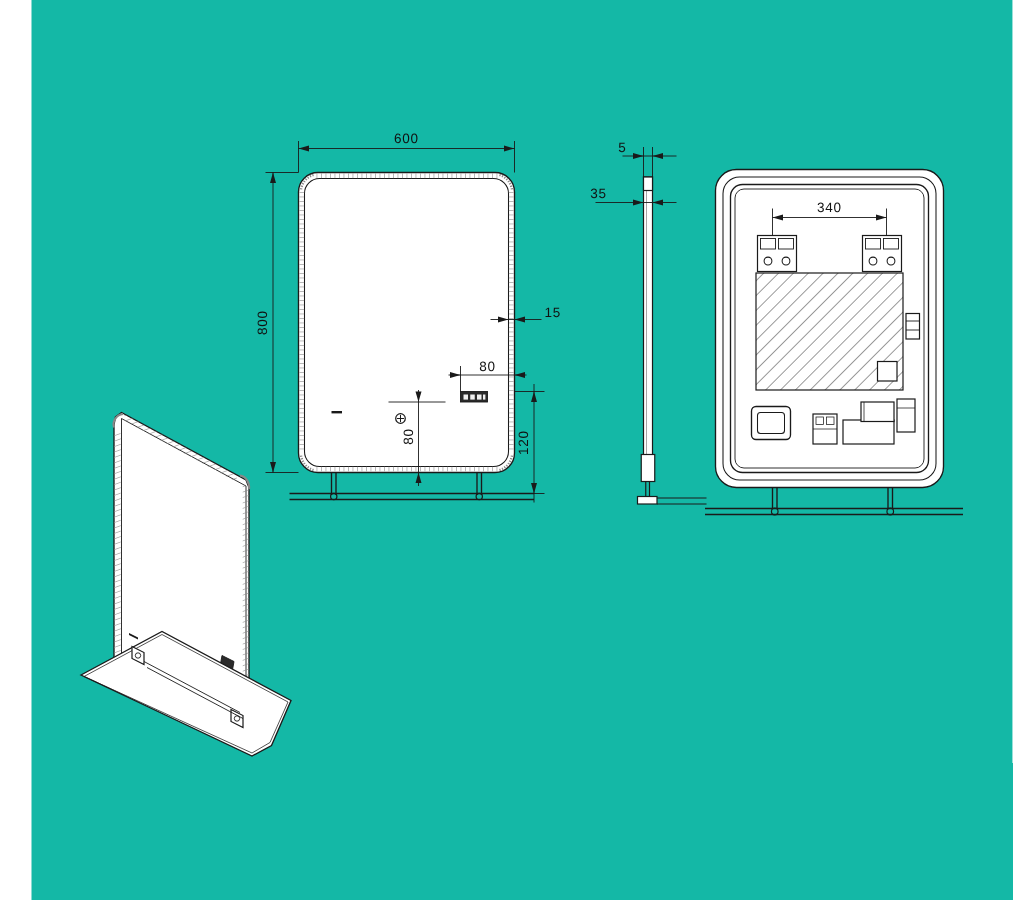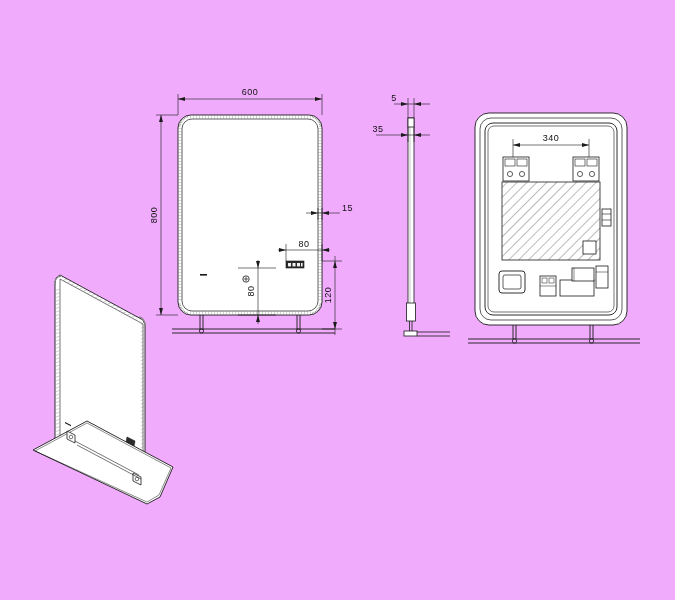--- a/index.html
+++ b/index.html
@@ -1,18 +1,18 @@
 <!DOCTYPE html>
 <html><head>
 <meta charset="utf-8">
 <style>
   html,body{margin:0;padding:0;background:#ffffff;}
   body{width:675px;height:600px;position:relative;overflow:hidden;
        font-family:"Liberation Sans", sans-serif;color:#1a1a1a;}
-  .sheet{position:absolute;inset:0;background:#f0abfc;}
+  .sheet{position:absolute;inset:0;background:#14b8a6;margin-left:21px;}
   .view{position:absolute;}
   svg{display:block;overflow:visible;}
   .dimtxt{font-family:"Liberation Sans", sans-serif;font-size:9px;fill:#111;letter-spacing:.5px;}
   .dimtxt-v{font-family:"Liberation Sans", sans-serif;font-size:9px;fill:#111;letter-spacing:.5px;}
 </style>
 </head>
 <body>
 
 <div class="sheet">
 
@@ -163,21 +163,21 @@
         <line x1="40" y1="37" x2="40" y2="52" stroke="#1a1a1a" stroke-width="0.6"></line>
         <line x1="46" y1="37" x2="46" y2="52" stroke="#1a1a1a" stroke-width="0.6"></line>
         <line x1="8" y1="45" x2="62" y2="45" stroke="#1a1a1a" stroke-width="0.6"></line>
         <path d="M40,45 L33,43 L33,47 Z" fill="#1a1a1a"></path>
         <path d="M46,45 L53,43 L53,47 Z" fill="#1a1a1a"></path>
         <text class="dimtxt" x="10" y="42" text-anchor="middle">35</text>
       </g>
     </svg>
   </div>
 
-  <div class="view" style="left:465px;top:105px;text-align:center;">
+  <div class="view" style="left:446px;top:105px;text-align:center;">
     <svg width="185" height="250" viewBox="0 0 185 250">
       <defs>
         <pattern id="backHatch" width="7" height="7" patternUnits="userSpaceOnUse" patternTransform="rotate(45)">
           <line x1="0" y1="0" x2="0" y2="7" stroke="#1a1a1a" stroke-width="0.7"></line>
         </pattern>
       </defs>
 
       <g>
         <rect x="10" y="8" width="152" height="212" rx="14" ry="14" fill="#ffffff" stroke="#1a1a1a" stroke-width="0.9"></rect>
         <rect x="15" y="13" width="142" height="202" rx="11" ry="11" fill="#ffffff" stroke="#1a1a1a" stroke-width="0.7"></rect>

